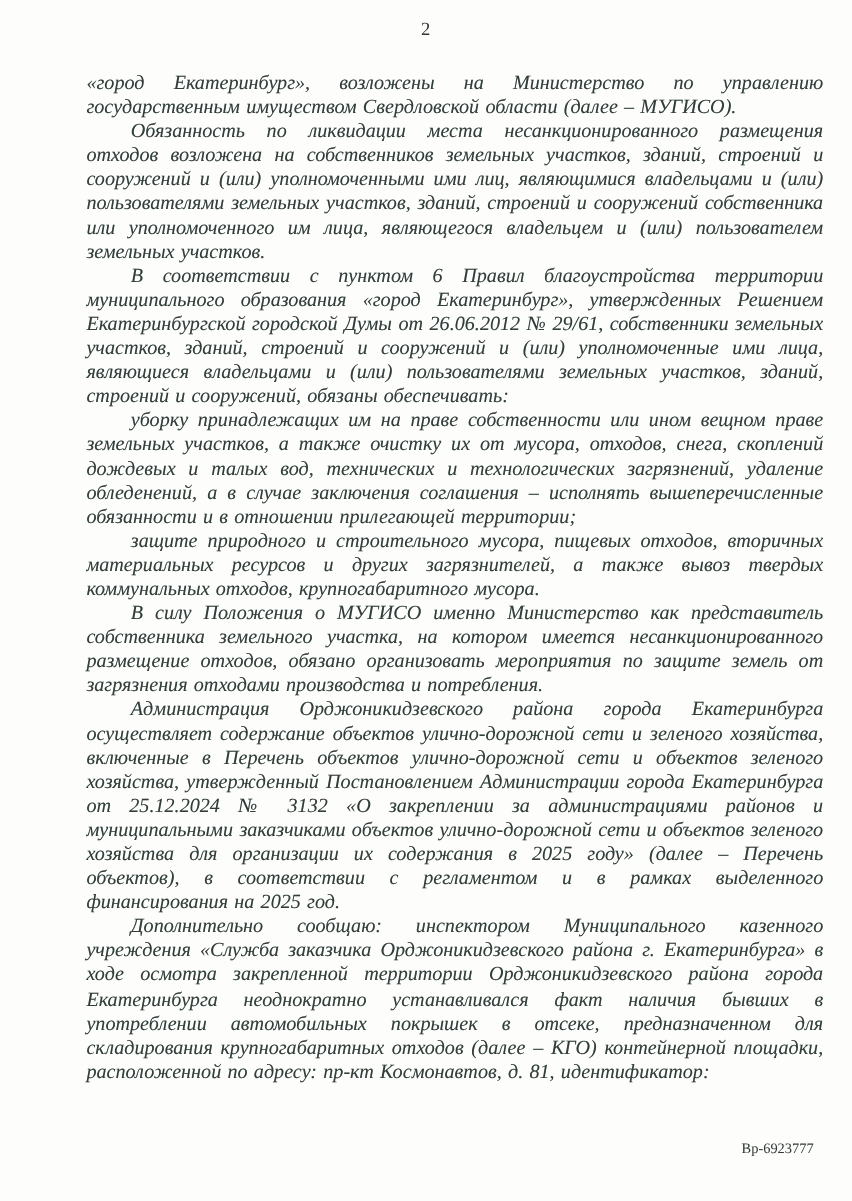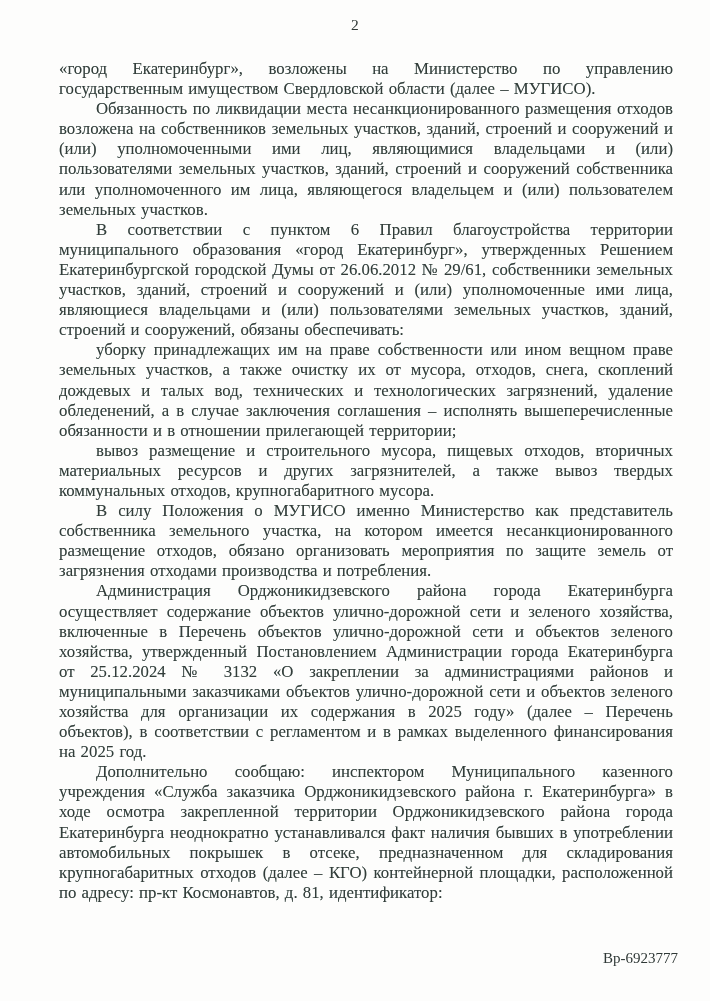--- a/index.html
+++ b/index.html
@@ -23,22 +23,23 @@
     left: 0;
     width: 710px;
     text-align: center;
     font-size: 15.5px;
     color: #2f3836;
     letter-spacing: 0.5px;
   }
   .body-text {
     position: absolute;
     top: 59px;
-    left: 59px;
+    left: 72px;
     width: 614px;
+    font-style: italic;
   }
   .body-text p {
     margin: 0;
     padding: 0;
     font-size: 16.8px;
     line-height: 20.1px;
     text-align: justify;
     word-spacing: 1px;
     color: #333d3a;
   }
@@ -46,36 +47,36 @@
     text-indent: 37px;
   }
   
   .body-text p {
     text-shadow: 0 0 0.4px rgba(40, 90, 80, 0.35);
   }
   .footer-code {
     position: absolute;
     top: 950px;
     right: 32px;
-    font-size: 15px;
+    font-size: 12px;
     color: #2f3836;
     font-family: "Liberation Serif", "DejaVu Serif", serif;
   }
 </style>
 </head>
 <body>
 
 <div class="page">
   <div class="page-number">2</div>
 
   <div class="body-text">
       <p>«город Екатеринбург», возложены на Министерство по управлению государственным имуществом Свердловской области (далее – МУГИСО).</p>
       <p class="indent">Обязанность по ликвидации места несанкционированного размещения отходов возложена на собственников земельных участков, зданий, строений и сооружений и (или) уполномоченными ими лиц, являющимися владельцами и (или) пользователями земельных участков, зданий, строений и сооружений собственника или уполномоченного им лица, являющегося владельцем и (или) пользователем земельных участков.</p>
       <p class="indent">В соответствии с пунктом 6 Правил благоустройства территории муниципального образования «город Екатеринбург», утвержденных Решением Екатеринбургской городской Думы от 26.06.2012 № 29/61, собственники земельных участков, зданий, строений и сооружений и (или) уполномоченные ими лица, являющиеся владельцами и (или) пользователями земельных участков, зданий, строений и сооружений, обязаны обеспечивать:</p>
       <p class="indent">уборку принадлежащих им на праве собственности или ином вещном праве земельных участков, а также очистку их от мусора, отходов, снега, скоплений дождевых и талых вод, технических и технологических загрязнений, удаление обледенений, а в случае заключения соглашения – исполнять вышеперечисленные обязанности и в отношении прилегающей территории;</p>
-      <p class="indent">вывоз размещение и строительного мусора, пищевых отходов, вторичных материальных ресурсов и других загрязнителей, а также вывоз твердых коммунальных отходов, крупногабаритного мусора.</p>
+      <p class="indent">защите природного и строительного мусора, пищевых отходов, вторичных материальных ресурсов и других загрязнителей, а также вывоз твердых коммунальных отходов, крупногабаритного мусора.</p>
       <p class="indent">В силу Положения о МУГИСО именно Министерство как представитель собственника земельного участка, на котором имеется несанкционированного размещение отходов, обязано организовать мероприятия по защите земель от загрязнения отходами производства и потребления.</p>
       <p class="indent">Администрация Орджоникидзевского района города Екатеринбурга осуществляет содержание объектов улично-дорожной сети и зеленого хозяйства, включенные в Перечень объектов улично-дорожной сети и объектов зеленого хозяйства, утвержденный Постановлением Администрации города Екатеринбурга от 25.12.2024 № 3132 «О закреплении за администрациями районов и муниципальными заказчиками объектов улично-дорожной сети и объектов зеленого хозяйства для организации их содержания в 2025 году» (далее – Перечень объектов), в соответствии с регламентом и в рамках выделенного финансирования на 2025 год.</p>
       <p class="indent">Дополнительно сообщаю: инспектором Муниципального казенного учреждения «Служба заказчика Орджоникидзевского района г. Екатеринбурга» в ходе осмотра закрепленной территории Орджоникидзевского района города Екатеринбурга неоднократно устанавливался факт наличия бывших в употреблении автомобильных покрышек в отсеке, предназначенном для складирования крупногабаритных отходов (далее – КГО) контейнерной площадки, расположенной по адресу: пр-кт Космонавтов, д. 81, идентификатор:</p>
     </div>
 
   <div class="footer-code">Вр-6923777</div>
 </div>
 
 </body></html>

